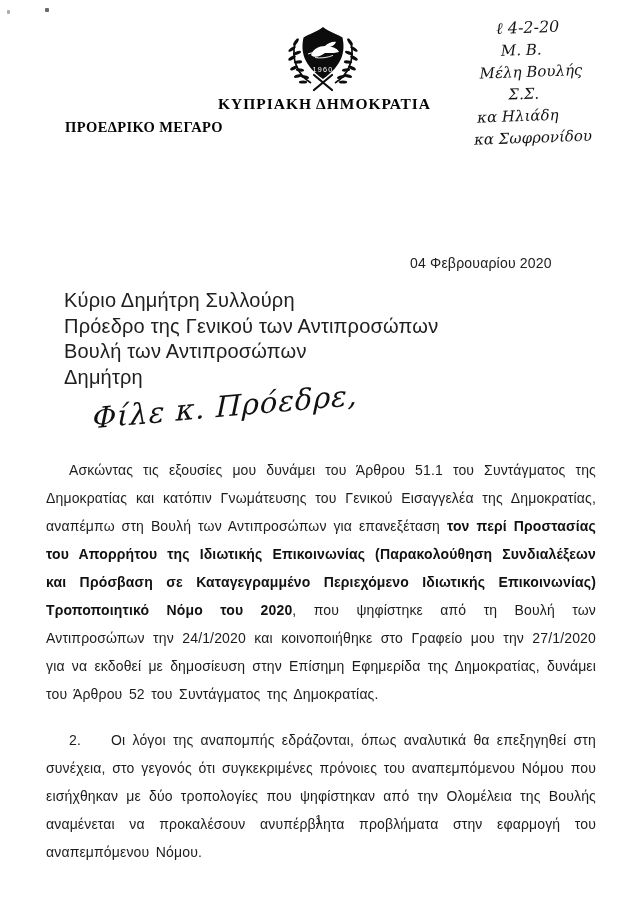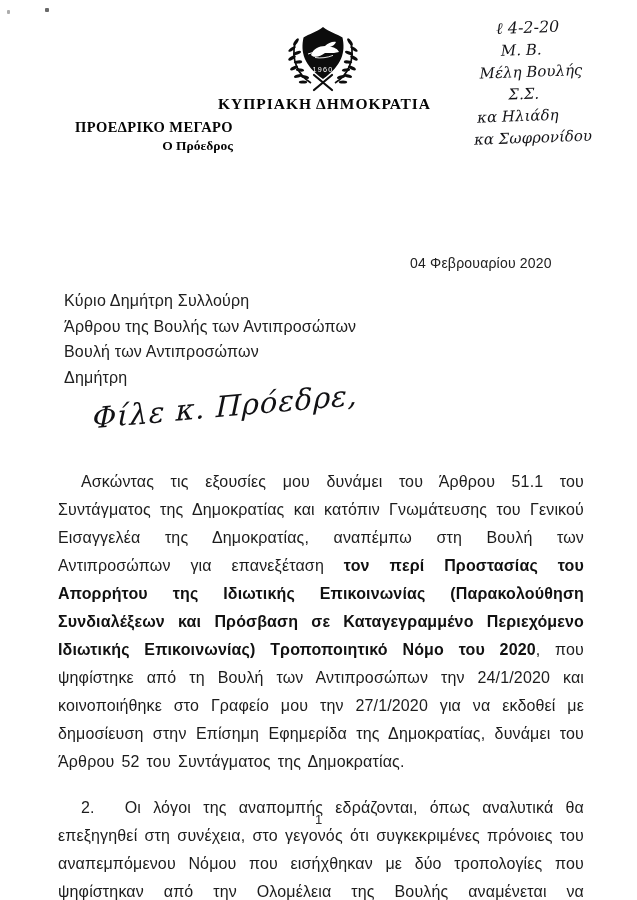--- a/index.html
+++ b/index.html
@@ -16,21 +16,21 @@
   .speck2{left:45px;top:8px;width:4px;height:4px;}
 
   .emblem{position:absolute;left:284px;top:24px;width:78px;height:74px;}
 
   .republic-title{
     position:absolute;left:6px;top:95px;width:637px;
     text-align:center;
     font-family:"Liberation Serif",serif;
     font-weight:bold;font-size:15.5px;letter-spacing:1px;color:#050505;
   }
-  .office-block{position:absolute;left:55px;top:119px;width:178px;text-align:right;}
+  .office-block{position:absolute;left:55px;top:119px;width:178px;text-align:center;}
   .office-title{
     font-family:"Liberation Serif",serif;font-weight:bold;
     font-size:14.5px;letter-spacing:.4px;color:#050505;white-space:nowrap;
   }
   .office-subtitle{
     font-family:"Liberation Serif",serif;font-weight:bold;
     font-size:13.5px;color:#050505;margin-top:2px;
   }
 
   .routing-note{
@@ -43,33 +43,33 @@
   .nl1{margin-left:30px;font-size:16px;}
   .nl2{margin-left:34px;}
   .nl3{margin-left:12px;}
   .nl4{margin-left:40px;}
   .nl5{margin-left:8px;}
   .nl6{margin-left:4px;}
 
   .file-number{position:absolute;left:60px;top:197px;font-size:14.5px;letter-spacing:.2px;}
   .letter-date{position:absolute;left:410px;top:246px;font-size:14px;letter-spacing:.2px;margin-top:9px;}
 
-  .recipient{position:absolute;left:64px;top:288px;font-size:16px;line-height:25.5px;letter-spacing:.2px;}
+  .recipient{position:absolute;left:64px;top:288px;font-size:20px;line-height:25.5px;letter-spacing:.2px;}
 
   .salutation{
     position:absolute;left:92px;top:388px;width:300px;
     font-family:"DejaVu Serif",serif;font-style:italic;
     font-size:29px;color:#111114;
     transform:rotate(-5deg) skewX(-6deg);
     letter-spacing:1px;white-space:nowrap;
   }
 
   .letter-body{position:absolute;left:42px;top:452px;width:558px;}
   .letter-body p{
-    margin:16px;font-size:16px;line-height:28px;
+    margin:4px;font-size:14px;line-height:28px;
     text-align:justify;text-indent:23px;
     word-spacing:2.5px;letter-spacing:.15px;color:#1c1c1c;
   }
   .letter-body p.p2{margin-top:18px;}
   .bold-seg{font-weight:bold;color:#111;}
   .para-num{margin-right:30px;}
 
   .page-number{
     position:absolute;left:0;top:812px;width:637px;
     text-align:center;font-size:13px;color:#2a2a2a;
@@ -122,38 +122,37 @@
       <path d="M24 30 L28.5 28.6" stroke="#ffffff" stroke-width="1" fill="none"></path>
       <path d="M31 33.5 C36 34.6 44 33.6 49 31.4" stroke="#ffffff" stroke-width=".9" fill="none"></path>
     </g>
     <text x="39" y="47.5" fill="#ffffff" font-size="7.2" letter-spacing="1.2" text-anchor="middle" font-family="Liberation Sans, sans-serif">1960</text>
   </svg>
 
   <div class="republic-title">ΚΥΠΡΙΑΚΗ ΔΗΜΟΚΡΑΤΙΑ</div>
 
   <div class="office-block">
     <div class="office-title">ΠΡΟΕΔΡΙΚΟ ΜΕΓΑΡΟ</div>
-    <div class="office-subtitle">Ο Πρόεδρος</div>
   </div>
 
   <div class="routing-note">
     <div class="nl nl1">ℓ 4-2-20</div>
     <div class="nl nl2">Μ. Β.</div>
     <div class="nl nl3">Μέλη Βουλής</div>
     <div class="nl nl4">Σ.Σ.</div>
     <div class="nl nl5">κα Ηλιάδη</div>
     <div class="nl nl6">κα Σωφρονίδου</div>
   </div>
 
 
   <div class="letter-date">04 Φεβρουαρίου 2020</div>
 
   <div class="recipient">
     <div>Κύριο Δημήτρη Συλλούρη</div>
-    <div>Άρθρου της Βουλής των Αντιπροσώπων</div>
+    <div>Πρόεδρο της Γενικού των Αντιπροσώπων</div>
     <div>Βουλή των Αντιπροσώπων</div>
     <div>Δημήτρη</div>
   </div>
 
   <div class="salutation">Φίλε κ. Πρόεδρε,</div>
 
   <div class="letter-body">
     <p class="p1"><span>Ασκώντας τις εξουσίες μου δυνάμει του Άρθρου 51.1 του Συντάγματος της Δημοκρατίας και κατόπιν Γνωμάτευσης του Γενικού Εισαγγελέα της Δημοκρατίας, αναπέμπω στη Βουλή των Αντιπροσώπων για επανεξέταση </span><span class="bold-seg">τον περί Προστασίας του Απορρήτου της Ιδιωτικής Επικοινωνίας (Παρακολούθηση Συνδιαλέξεων και Πρόσβαση σε Καταγεγραμμένο Περιεχόμενο Ιδιωτικής Επικοινωνίας) Τροποποιητικό Νόμο του 2020</span><span>, που ψηφίστηκε από τη Βουλή των Αντιπροσώπων την 24/1/2020 και κοινοποιήθηκε στο Γραφείο μου την 27/1/2020 για να εκδοθεί με δημοσίευση στην Επίσημη Εφημερίδα της Δημοκρατίας, δυνάμει του Άρθρου 52 του Συντάγματος της Δημοκρατίας.</span></p>
     <p class="p2"><span class="para-num">2.</span><span>Οι λόγοι της αναπομπής εδράζονται, όπως αναλυτικά θα επεξηγηθεί στη συνέχεια, στο γεγονός ότι συγκεκριμένες πρόνοιες του αναπεμπόμενου Νόμου που εισήχθηκαν με δύο τροπολογίες που ψηφίστηκαν από την Ολομέλεια της Βουλής αναμένεται να προκαλέσουν ανυπέρβλητα προβλήματα στην εφαρμογή του αναπεμπόμενου Νόμου.</span></p>
   </div>

